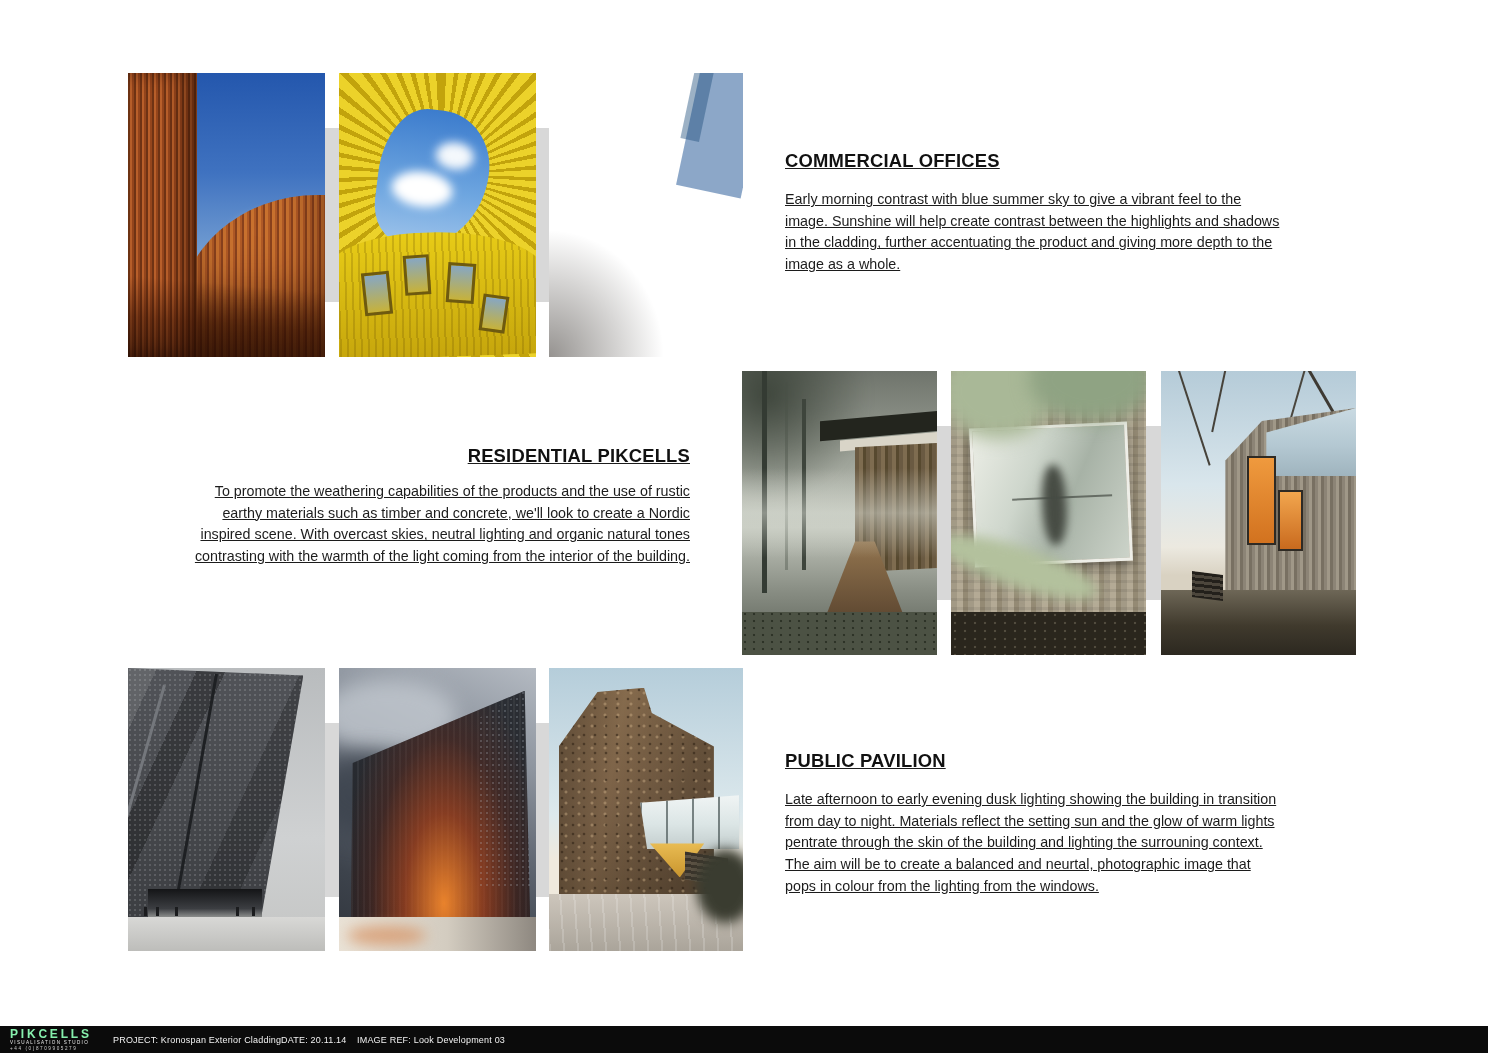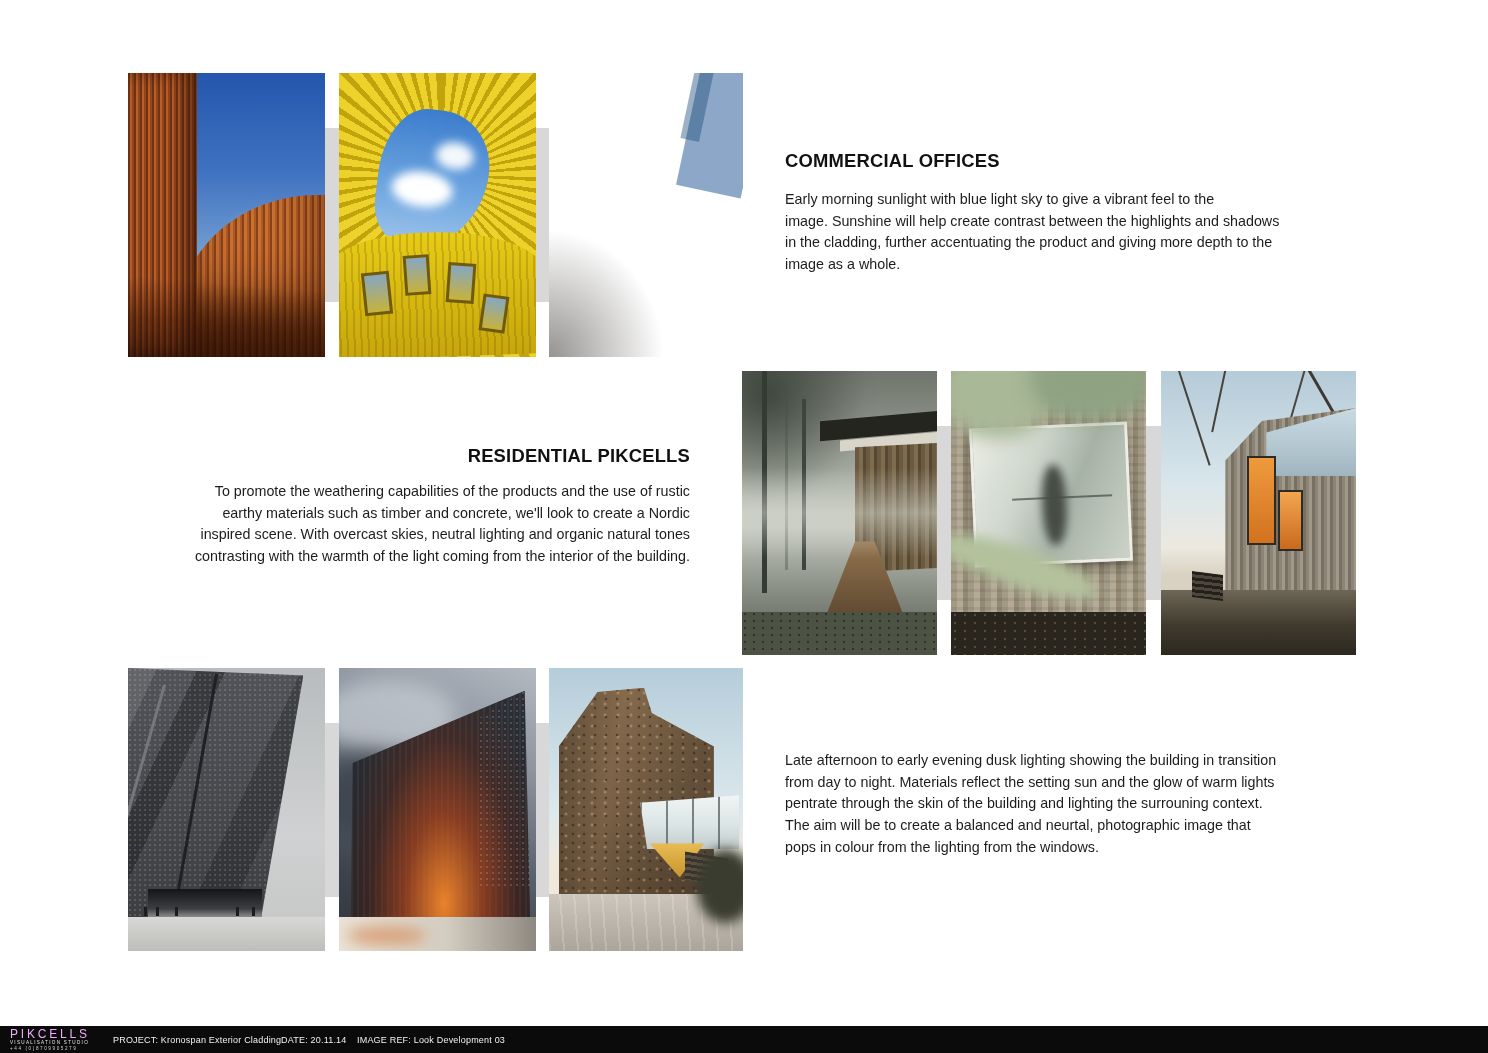--- a/index.html
+++ b/index.html
@@ -2,21 +2,21 @@
 <html><head>
 <meta charset="utf-8">
 <style>
   html,body{margin:0;padding:0;background:#888;}
   .page{
     position:relative;width:1488px;height:1053px;background:#ffffff;
     font-family:"Liberation Sans","DejaVu Sans",sans-serif;overflow:hidden;
     margin:0 auto;
   }
   
-  .textblock{position:absolute;color:#1c1c1c;}
+  .textblock{position:absolute;color:#1c1c1c;text-decoration:underline;}
   .textblock h2{margin:0 0 17px 0;font-size:18.4px;line-height:22px;font-weight:700;color:#111;letter-spacing:.2px;}
   .textblock.s2 h2{margin-bottom:14px;}
   .textblock p{margin:0;font-size:14.3px;line-height:21.7px;white-space:pre-line;}
   .t1{left:785px;top:150px;width:540px;}
   .t2{right:798px;top:445px;width:570px;text-align:right;}
   .t3{left:785px;top:750px;width:540px;}
   
   .strip{position:absolute;background:#d8d8d8;}
   
   .ph{position:absolute;overflow:hidden;margin:0;padding:0;}
@@ -153,21 +153,21 @@
     background:repeating-linear-gradient(180deg,#3a332a 0 3px,#5c5244 3px 6px);}
   .p-pp3 .ground{left:0;right:0;bottom:0;height:20%;
     background:
       repeating-linear-gradient(86deg,rgba(255,255,255,.18) 0 2px,rgba(0,0,0,0) 2px 14px),
       linear-gradient(180deg,#cdc6bc 0%,#aaa49a 100%);}
   .p-pp3 .bush{right:-6%;bottom:10%;width:30%;height:26%;background:#3a3c30;border-radius:50%;filter:blur(6px);}
   
   .footer{position:absolute;left:0;right:0;top:1026px;height:27px;background:#0b0b0b;color:#f2f2f2;}
   .footer .item{position:absolute;top:50%;transform:translateY(-50%);font-size:9px;letter-spacing:.2px;white-space:nowrap;}
   .brand-block{position:absolute;left:10px;top:50%;transform:translateY(-50%);line-height:1;}
-  .brand{font-size:12px;font-weight:400;letter-spacing:2.8px;color:#f0abfc;}
+  .brand{font-size:12px;font-weight:700;letter-spacing:2.8px;color:#86efac;}
   .brand-sub{font-size:4.6px;letter-spacing:1.3px;color:#e8e8e8;margin-top:1.5px;}
   .brand-phone{font-size:4.6px;letter-spacing:1.6px;color:#cfcfcf;margin-top:1.5px;}
   .f-project{left:113px;} .f-date{left:281px;} .f-ref{left:357px;}
 </style>
 </head>
 <body>
 
 <div class="page">
 
   <div class="strip" style="left:325px;top:128px;width:14px;height:174px;"></div>
@@ -193,21 +193,21 @@
   </figure>
 
   <figure class="ph p-co3" style="left:549px;top:73px;width:194px;height:284px;">
     <div class="sky1"></div>
     <div class="sky2"></div>
     <div class="vig"></div>
   </figure>
 
   <div class="textblock t1">
     <h2>COMMERCIAL OFFICES</h2>
-    <p>Early morning sunlight with blue light sky to give a vibrant feel to the
+    <p>Early morning contrast with blue summer sky to give a vibrant feel to the
 image. Sunshine will help create contrast between the highlights and shadows
 in the cladding, further accentuating the product and giving more depth to the
 image as a whole.</p>
   </div>
 
   <div class="strip" style="left:937px;top:426px;width:14px;height:174px;"></div>
   <div class="strip" style="left:1146px;top:426px;width:15px;height:174px;"></div>
 
   <figure class="ph p-rr1" style="left:742px;top:371px;width:195px;height:284px;">
     <div class="canopy"></div>
@@ -283,20 +283,21 @@
   <figure class="ph p-pp3" style="left:549px;top:668px;width:194px;height:283px;">
     <div class="ruin"></div>
     <div class="glass"></div>
     <div class="glow"></div>
     <div class="stair"></div>
     <div class="ground"></div>
     <div class="bush"></div>
   </figure>
 
   <div class="textblock t3">
+    <h2>PUBLIC PAVILION</h2>
     <p>Late afternoon to early evening dusk lighting showing the building in transition
 from day to night. Materials reflect the setting sun and the glow of warm lights
 pentrate through the skin of the building and lighting the surrouning context.
 The aim will be to create a balanced and neurtal, photographic image that
 pops in colour from the lighting from the windows.</p>
   </div>
 
   <div class="footer">
     <div class="brand-block">
       <div class="brand">PIKCELLS</div>

